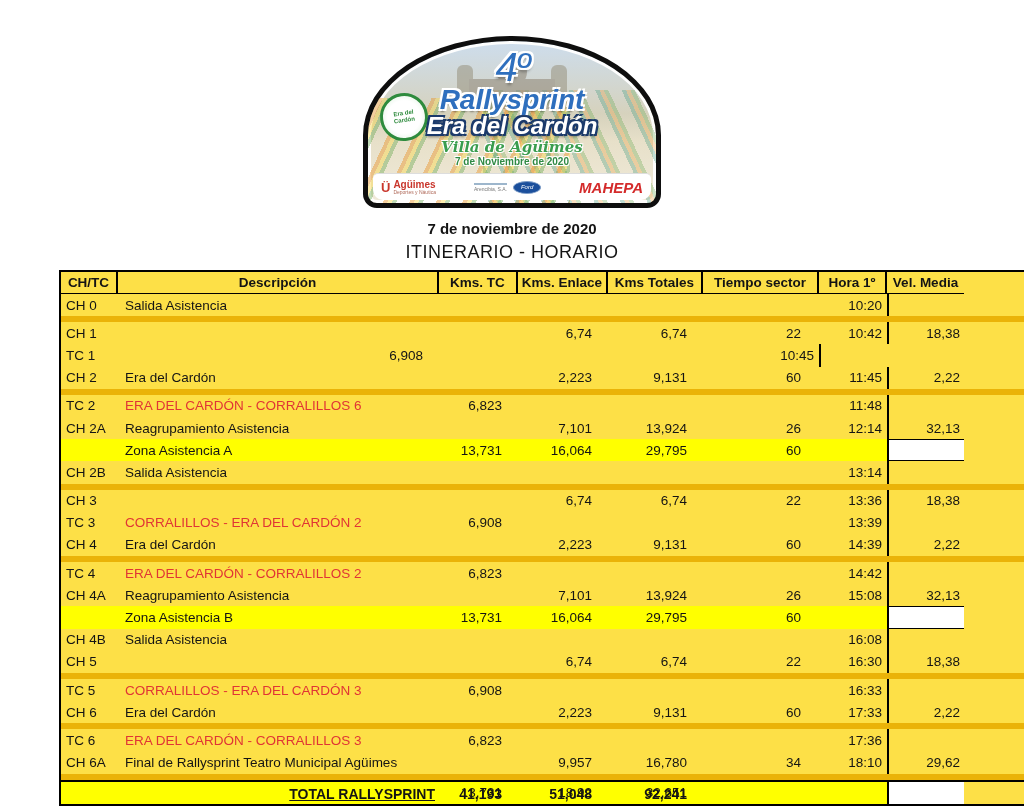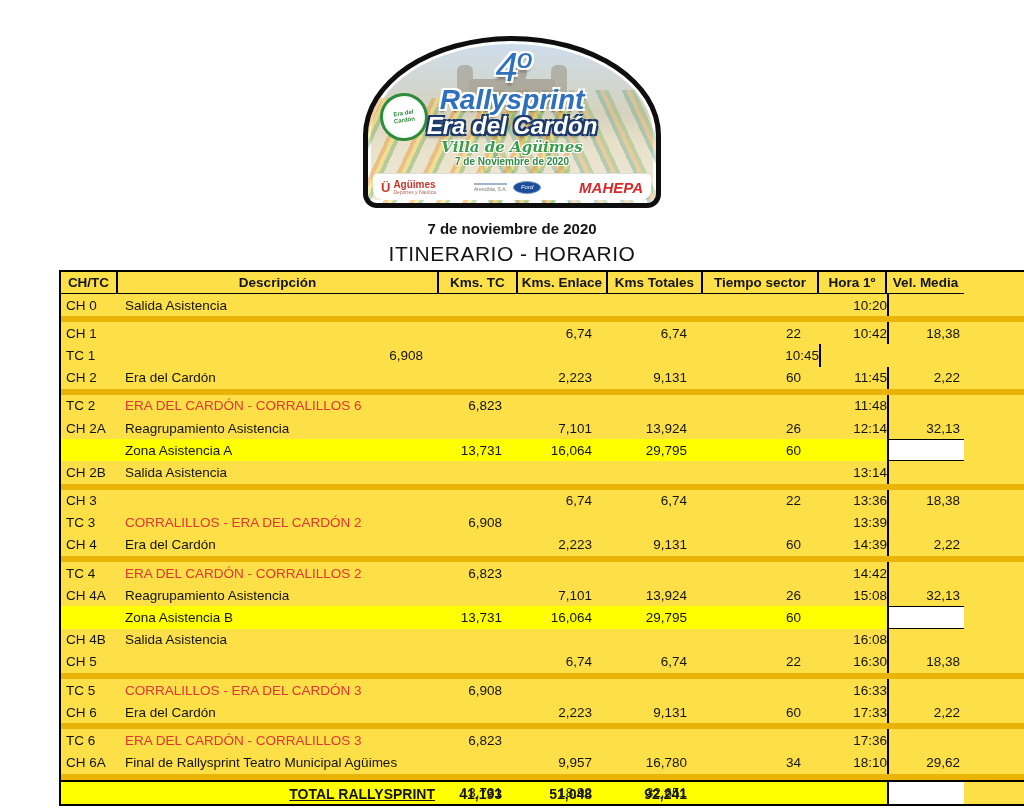--- a/index.html
+++ b/index.html
@@ -48,35 +48,35 @@
   .sp-ag .nm{color:#c9362c;font-weight:bold;font-size:10px;}
   .sp-ag .sb{color:#b06a5a;font-size:5px;}
   .sp-mid{display:flex;align-items:center;gap:6px;}
   .sp-arr{font-size:5px;color:#777;border-top:2px solid #9db6cc;padding-top:1px;}
   .ford{width:26px;height:11px;border-radius:50%;background:#1b4f9c;border:1px solid #7d9cc7;
         color:#fff;font-style:italic;font-size:6px;display:flex;align-items:center;justify-content:center;}
   .sp-right{color:#d42b2b;font-weight:bold;font-style:italic;font-size:15px;letter-spacing:0px;}
 
   
   .h-date{position:absolute;top:220px;left:0;width:100%;text-align:center;font-size:15px;font-weight:bold;}
-  .h-sub{position:absolute;top:242px;left:0;width:100%;text-align:center;font-size:21px;letter-spacing:.5px;}
+  .h-sub{position:absolute;top:242px;left:0;width:100%;text-align:center;font-size:18px;letter-spacing:.5px;}
 
   
   .itable{position:absolute;top:270px;left:59px;width:999px;border:2px solid #000;box-sizing:border-box;background:#fde047;}
   .row{display:grid;grid-template-columns:57px 321px 79px 90px 95px 116px 68px 77px;height:22.2px;}
   .row.head{height:22px;font-weight:bold;}
   .cell{display:flex;align-items:center;overflow:hidden;white-space:nowrap;font-size:13.5px;box-sizing:border-box;height:100%;}
   .head .cell{justify-content:center;border-right:2px solid #000;border-bottom:1px solid #000;font-size:13.5px;}
   .head .cell:last-child{border-right:none;}
   .ch{padding-left:5px;}
   .desc{padding-left:7px;}
   .num{justify-content:flex-end;}
   .tc,.enl,.tot{padding-right:16px;}
   .tie{padding-right:18px;}
-  .hora{}
+  .hora{padding-right:5px;}
   .vel{padding-right:4px;border-left:2px solid #000;}
   .sep{border-bottom:6px solid #eab308;}
   .row.yellow .cell{background:#ffff00;}
   .row.yellow .vel{background:#ffffff;border-top:1px solid #000;border-bottom:1px solid #000;}
   .row.yellow-bottom{border-top:2px solid #000;}
   .row.yellow-bottom .vel{border-top:none;border-bottom:none;}
   .red-desc{color:#e03535;}
 
   
   .total-row{position:absolute;top:766px;left:61px;width:903px;display:grid;

